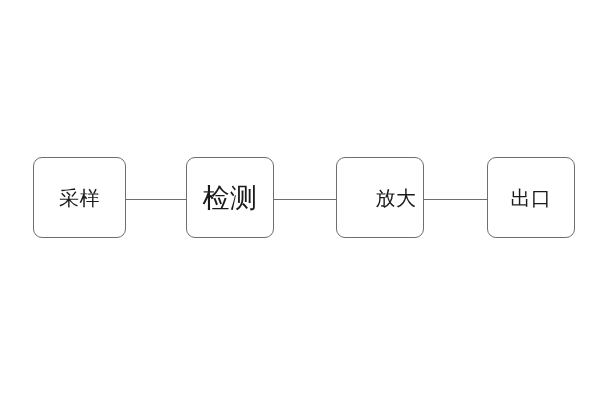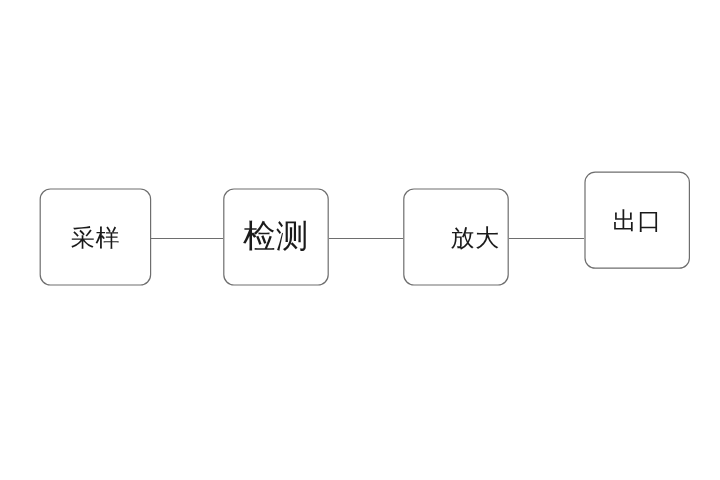--- a/index.html
+++ b/index.html
@@ -62,18 +62,18 @@
   <div id="node-layer">
       <div class="node" style="left: 33px; top: 157px; width: 93px; height: 81px; background: rgb(255, 255, 255); border-color: rgb(110, 110, 110); border-width: 1.3px; border-radius: 9px;">
         <span class="node-label" style="color: rgb(26, 26, 26); font-size: 20px;">采样</span>
       </div>
       <div class="node" style="left: 186px; top: 157px; width: 88px; height: 81px; background: rgb(255, 255, 255); border-color: rgb(110, 110, 110); border-width: 1.3px; border-radius: 9px;">
         <span class="node-label" style="color: rgb(26, 26, 26); font-size: 27px;">检测</span>
       </div>
       <div class="node" style="left: 336px; top: 157px; width: 88px; height: 81px; background: rgb(255, 255, 255); border-color: rgb(110, 110, 110); border-width: 1.3px; border-radius: 9px; padding-left: 32px;">
         <span class="node-label" style="color: rgb(26, 26, 26); font-size: 20px;">放大</span>
       </div>
-      <div class="node" style="left: 487px; top: 143px; width: 88px; height: 81px; background: rgb(255, 255, 255); border-color: rgb(110, 110, 110); border-width: 1.3px; border-radius: 9px;">
+      <div class="node" style="left: 487px; top: 157px; width: 88px; height: 81px; background: rgb(255, 255, 255); border-color: rgb(110, 110, 110); border-width: 1.3px; border-radius: 9px;">
         <span class="node-label" style="color: rgb(26, 26, 26); font-size: 20px;">出口</span>
       </div>
     </div>
 
 </div>
 
 </body></html>

